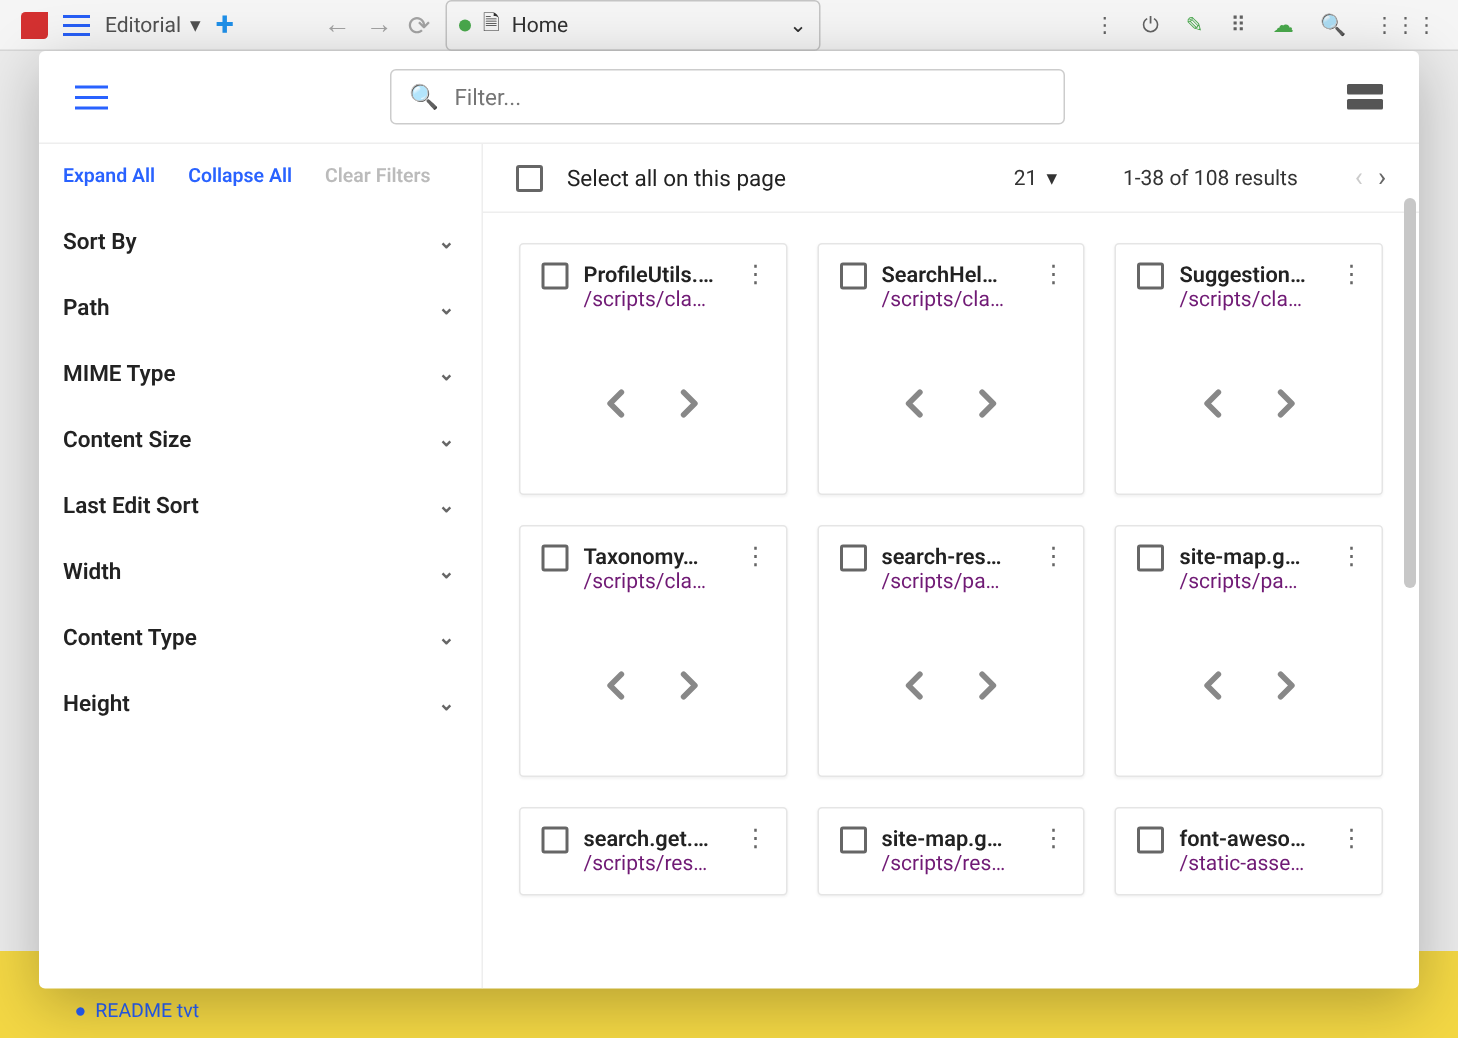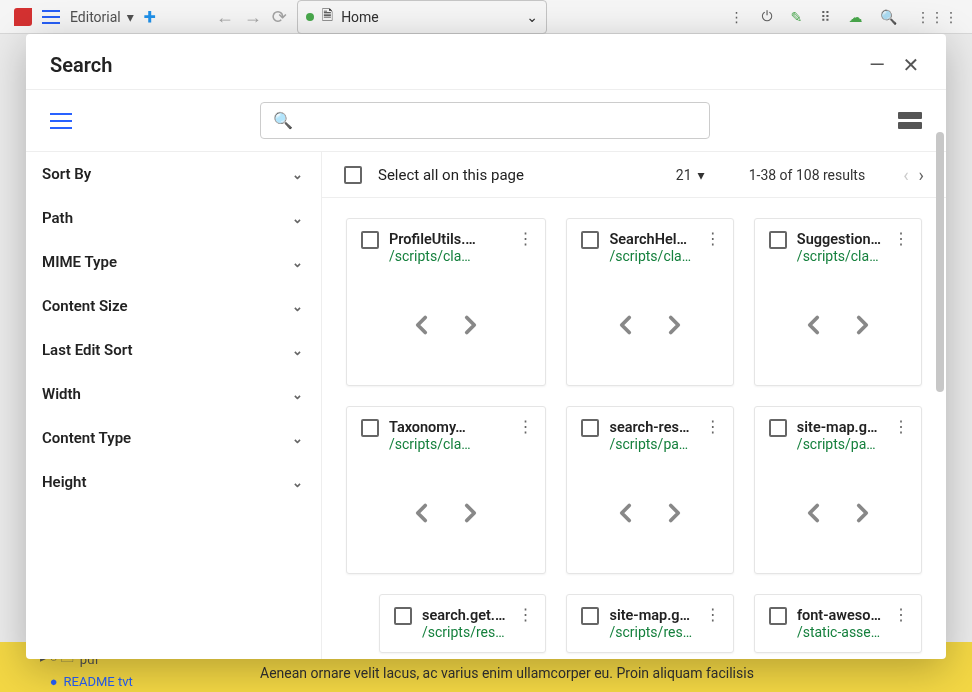--- a/index.html
+++ b/index.html
@@ -56,21 +56,21 @@
   .pg-nav .nav-ic { color:#666; cursor:pointer; font-size:18px; }
   .pg-nav .nav-ic.disabled { color:#ccc; }
 
   .cards { flex:1; overflow-y:auto; padding: 20px 24px; }
   .grid { display:grid; grid-template-columns: repeat(3, 1fr); gap: 20px; }
   .card { border:1px solid #e5e5e5; border-radius:3px; height: 168px; display:flex; flex-direction:column; box-shadow: 0 1px 2px rgba(0,0,0,0.05); background:#fff; }
   .card.short { height: auto; }
   .card-top { display:flex; align-items:flex-start; padding: 12px 10px 0 14px; gap: 10px;}
   .card-info { flex:1; min-width:0; }
   .card-name { font-size:14.5px; font-weight:600; color:#222; white-space:nowrap; overflow:hidden; text-overflow:ellipsis; }
-  .card-path { font-size:14px; color:#15803d; white-space:nowrap; overflow:hidden; text-overflow:ellipsis; }
+  .card-path { font-size:14px; color:#701a75; white-space:nowrap; overflow:hidden; text-overflow:ellipsis; }
   .card-more { color:#666; cursor:pointer; font-size:16px; padding: 0 2px; line-height:1; }
   .card-body { flex:1; display:flex; align-items:center; justify-content:center; }
   .code-ic { display:flex; gap:4px; }
   .code-ic svg { width:30px; height:30px; }
 
   .bg-bottom { position:absolute; bottom:0; left:0; right:0; padding: 4px 30px 8px 40px; font-size:13px; color:#555; background:#fde047;}
   .bg-bottom .tree-row { display:flex; align-items:center; gap:6px; padding:2px 0;}
   .bg-bottom .lorem { margin-left:220px; margin-top:-28px; font-size:14px; color:#333; line-height:1.5; }
 
   
@@ -108,53 +108,52 @@
     <span>⠿</span>
     <span style="color:#4caf50">☁</span>
     <span>🔍</span>
     <span>⋮⋮⋮</span>
   </div>
 </div>
 
 <div class="bg-bottom">
   <div class="tree-row">▸ ○ 🗀 <span>pdf</span></div>
   <div class="tree-row" style="color:#2962ff">&nbsp;&nbsp;&nbsp;● <span>README tvt</span></div>
-  <div class="lorem">Aenean ornare velit lacus, ac varius enim ullamcorper eu. Proin aliquam facilisis</div>
 </div>
 
 <div class="overlay">
   <div class="dialog" style="position:relative;">
     <div class="dlg-scroll"></div>
 
-    <div class="dlg-header">
-      <span class="dlg-title">Search</span>
-      <span class="sp"></span>
-      <span class="dlg-ic">—</span>
-      <span class="dlg-ic">✕</span>
-    </div>
 
     <div class="toolbar-row">
       <span class="ham">
           <span></span>
           <span></span>
           <span></span>
         </span>
       <div class="filter-box">
         <span>🔍</span>
+        <input type="text" placeholder="Filter..." style="">
       </div>
       <span class="sp2"></span>
       <span class="view-toggle">
           <span></span>
           <span></span>
         </span>
     </div>
 
     <div class="body">
 
       <div class="filters-col">
+        <div class="filters-actions">
+          <span class="fa-link">Expand All</span>
+          <span class="fa-link">Collapse All</span>
+          <span class="fa-disabled">Clear Filters</span>
+        </div>
         <div class="filter-item">
             <span>Sort By</span>
             <span class="chev">⌄</span>
           </div>
         <div class="filter-item">
             <span>Path</span>
             <span class="chev">⌄</span>
           </div>
         <div class="filter-item">
             <span>MIME Type</span>
@@ -313,21 +312,21 @@
                   <span class="code-ic">
                     <svg viewBox="0 0 24 24" fill="none" stroke="#888" stroke-width="3" stroke-linecap="round" stroke-linejoin="round">
                       <polyline points="9 6 3 12 9 18"></polyline>
                     </svg>
                     <svg viewBox="0 0 24 24" fill="none" stroke="#888" stroke-width="3" stroke-linecap="round" stroke-linejoin="round">
                       <polyline points="15 6 21 12 15 18"></polyline>
                     </svg>
                   </span>
                 </div>
   </div>
-              <div class="card short" style="padding-bottom: 12px; margin-left: 33px;">
+              <div class="card short" style="padding-bottom: 12px;">
     <div class="card-top">
       <span class="cb"></span>
       <div class="card-info">
         <div class="card-name">search.get.…</div>
         <div class="card-path">/scripts/res…</div>
       </div>
       <span class="card-more">⋮</span>
     </div>
 
   </div>
@@ -335,21 +334,21 @@
     <div class="card-top">
       <span class="cb"></span>
       <div class="card-info">
         <div class="card-name">site-map.g…</div>
         <div class="card-path">/scripts/res…</div>
       </div>
       <span class="card-more">⋮</span>
     </div>
 
   </div>
-              <div class="card short" style="padding-bottom: 12px; align-items: flex-end;">
+              <div class="card short" style="padding-bottom: 12px;">
     <div class="card-top">
       <span class="cb"></span>
       <div class="card-info">
         <div class="card-name">font-aweso…</div>
         <div class="card-path">/static-asse…</div>
       </div>
       <span class="card-more">⋮</span>
     </div>
 
   </div>

